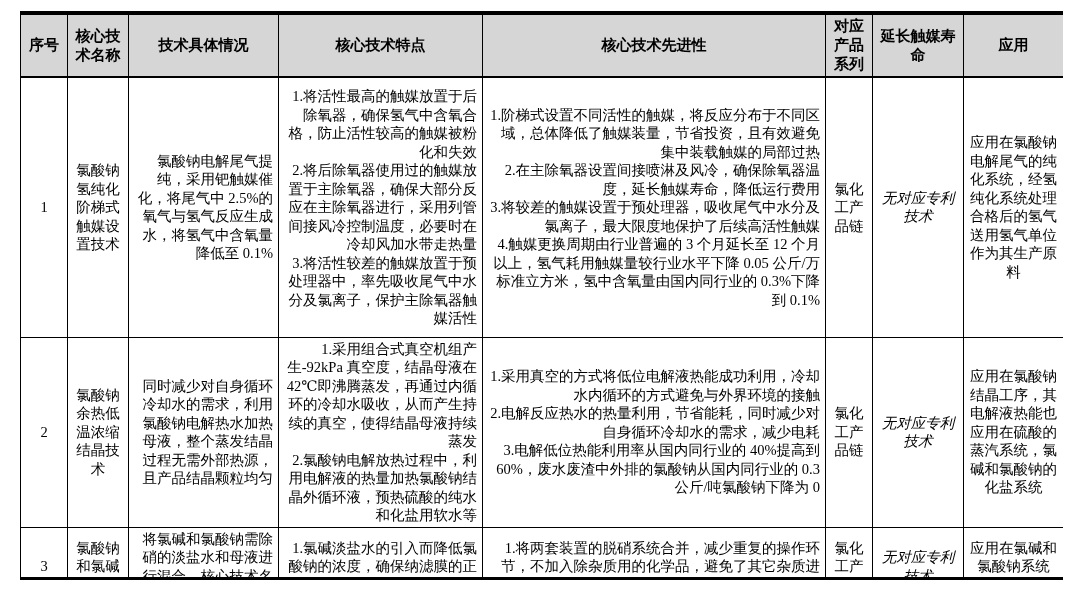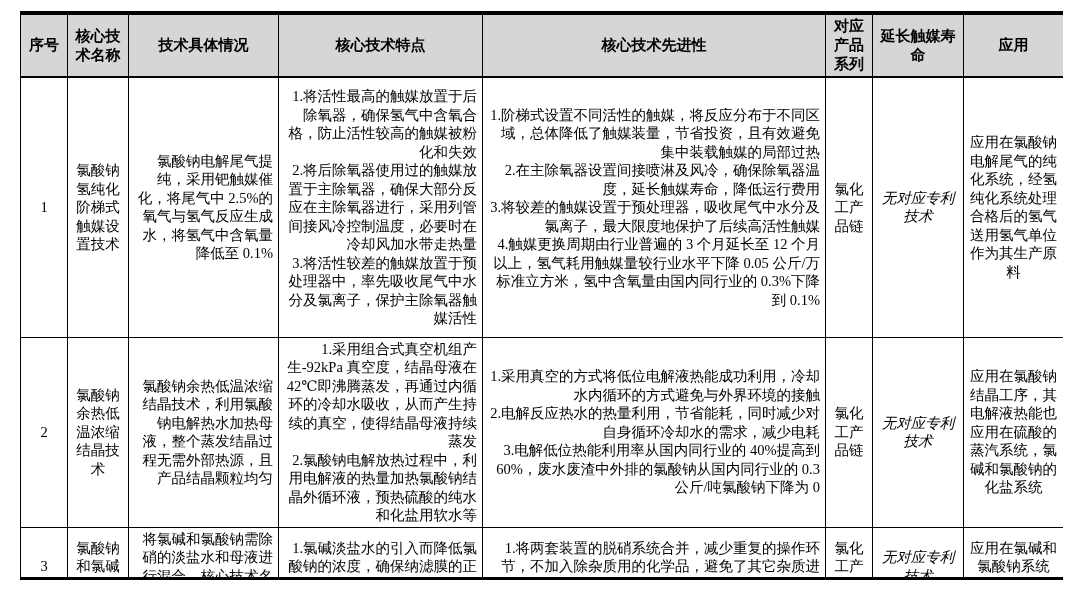--- a/index.html
+++ b/index.html
@@ -81,21 +81,21 @@
 2.在主除氧器设置间接喷淋及风冷，确保除氧器温度，延长触媒寿命，降低运行费用
 3.将较差的触媒设置于预处理器，吸收尾气中水分及氯离子，最大限度地保护了后续高活性触媒
 4.触媒更换周期由行业普遍的 3 个月延长至 12 个月以上，氢气耗用触媒量较行业水平下降 0.05 公斤/万标准立方米，氢中含氧量由国内同行业的 0.3%下降到 0.1%</td>
           <td class="series-cell">氯化工产品链</td>
           <td class="patent-cell">无对应专利技术</td>
           <td class="app-cell">应用在氯酸钠电解尾气的纯化系统，经氢纯化系统处理合格后的氢气送用氢气单位作为其生产原料</td>
         </tr>
         <tr class="r2">
           <td class="c-center">2</td>
           <td class="name-cell">氯酸钠余热低温浓缩结晶技术</td>
-          <td class="c-left">氯酸钠余热低温浓缩结晶技术，利用氯酸钠电解热水加热母液，整个蒸发结晶过程无需外部热源，且产品结晶颗粒均匀</td>
+          <td class="c-left">同时减少对自身循环冷却水的需求，利用氯酸钠电解热水加热母液，整个蒸发结晶过程无需外部热源，且产品结晶颗粒均匀</td>
           <td class="c-left ml">1.采用组合式真空机组产生-92kPa 真空度，结晶母液在 42℃即沸腾蒸发，再通过内循环的冷却水吸收，从而产生持续的真空，使得结晶母液持续蒸发
 2.氯酸钠电解放热过程中，利用电解液的热量加热氯酸钠结晶外循环液，预热硫酸的纯水和化盐用软水等</td>
           <td class="c-left ml">1.采用真空的方式将低位电解液热能成功利用，冷却水内循环的方式避免与外界环境的接触
 2.电解反应热水的热量利用，节省能耗，同时减少对自身循环冷却水的需求，减少电耗
 3.电解低位热能利用率从国内同行业的 40%提高到 60%，废水废渣中外排的氯酸钠从国内同行业的 0.3 公斤/吨氯酸钠下降为 0</td>
           <td class="series-cell">氯化工产品链</td>
           <td class="patent-cell">无对应专利技术</td>
           <td class="app-cell">应用在氯酸钠结晶工序，其电解液热能也应用在硫酸的蒸汽系统，氯碱和氯酸钠的化盐系统</td>
         </tr>
         <tr class="r3">

